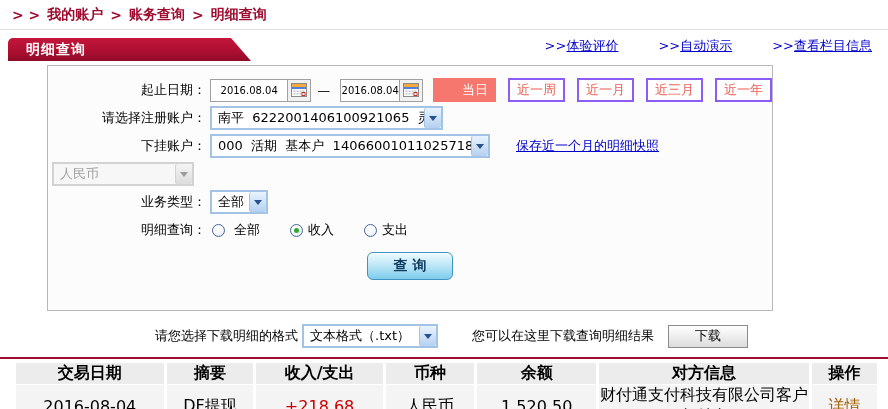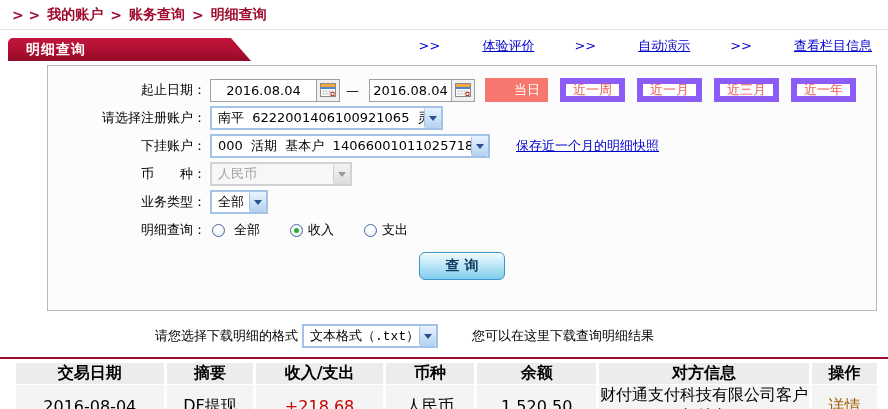--- a/index.html
+++ b/index.html
@@ -15,41 +15,41 @@
   .tab-bar { height:31px; position:relative; display:flex; align-items:flex-end; }
   .tab { height:23px; width:243px; margin-left:8px; padding-left:18px;
     display:flex; align-items:center;
     background:linear-gradient(180deg,#c4163c 0%,#a60e2e 70%,#8e0b26 100%);
     border-top-left-radius:5px;
     clip-path:polygon(0 0, calc(100% - 20px) 0, 100% 100%, 0 100%);
     color:#fff; font-weight:bold; font-size:14px; letter-spacing:1px; }
   .top-links { position:absolute; right:16px; top:7px; display:flex; gap:40px;
     font-size:13px; color:#0000cc; }
   .top-link { cursor:pointer; white-space:nowrap; }
-  .top-link .lbl { text-decoration:underline;margin-left:42px; }
-
-  
-  .panel { margin:4px 0 0 47px; width:830px; height:246px; border:1px solid #b8b8b8;
+  .top-link .lbl { text-decoration:underline; }
+
+  
+  .panel { margin:4px 0 0 47px; width:726px; height:246px; border:1px solid #b8b8b8;
     background:#fcfcfc; padding-top:12px; }
   .form-row { display:flex; align-items:center; height:24px; margin-bottom:4px; font-size:13px; color:#000; }
   .form-label { width:158px; text-align:right; white-space:pre; flex:none; }
 
   
   .date-box { display:flex; height:23px; border:1px solid #a0a0a0; background:#fff; margin-left:4px; }
   .date-box.w1 { width:130px; } .date-box.w2 { width:106px; }
-  .date-text { flex:1; text-align:center; line-height:21px; font-size:13px; }
+  .date-text { flex:1; text-align:center; line-height:21px; font-size:10px; }
   .cal-btn { width:23px; flex:none; border-left:1px solid #a0a0a0; background:#f1f1f1;
     display:flex; align-items:center; justify-content:center; cursor:pointer; }
   .dash { margin:0 6px; }
 
   
   .quick { height:24px; padding:0 7px; display:flex; align-items:center; font-size:13px;
     margin-left:12px; cursor:pointer; white-space:nowrap; }
   .quick.active { background:#f5776d; border:1px solid #f5776d; color:#fff; margin-left:10px;padding-left:28px; }
-  .quick.plain { background:#fff; border:6px solid #8b5cf6; color:#ee5f55; }
+  .quick.plain { background:#fff; border:2px solid #8b5cf6; color:#ee5f55; }
 
   
   .xp-select { display:inline-flex; align-items:center; height:24px; border:2px solid #a2c3e6;
     background:#fff; margin-left:4px; cursor:pointer; }
   .xp-select .val { flex:1; padding:0 6px; font-size:13px; white-space:pre; overflow:hidden; }
   .sel-arrow { width:17px; align-self:stretch; flex:none; border-left:1px solid #a2c3e6;
     background:linear-gradient(180deg,#e9f3fe 0%,#b4d1f0 100%); border-radius:2px;
     display:flex; align-items:center; justify-content:center; }
   .sel-arrow::after { content:''; border:4px solid transparent; border-top:5px solid #27518f; margin-top:5px; }
   .xp-select.disabled { border-color:#d2d2d2; background:#f7f7f7; cursor:default; }
@@ -71,21 +71,21 @@
   .radio-lbl { margin-left:5px; font-size:13px; }
   .radio-opt:nth-child(1) .radio-lbl { margin-left:9px; }
 
   
   .query-btn { width:86px; height:28px; margin:10px auto 0; display:flex; align-items:center; justify-content:center;
     border:1px solid #3e94c4; border-radius:6px; cursor:pointer;
     background:linear-gradient(180deg,#effbff 0%,#bfe7f7 45%,#7ecdec 100%);
     box-shadow:inset 0 1px 0 #ffffff; color:#0d3a5e; font-weight:bold; font-size:14px; }
 
   
-  .dl-row { display:flex; align-items:center; height:26px; margin-top:12px; padding-left:155px; font-size:13px;font-family:Liberation Mono, monospace; }
+  .dl-row { display:flex; align-items:center; height:26px; margin-top:12px; padding-left:155px; font-size:13px; }
   .dl-hint { margin-left:34px; }
   .dl-btn { width:80px; height:23px; margin-left:14px; display:flex; align-items:center; justify-content:center;
     border:1px solid #8c8c8c; background:linear-gradient(180deg,#ffffff,#dcdcdc); cursor:pointer; font-size:13px; }
 
   .red-divider { height:2px; background:#a00d2e; margin-top:8px; }
 
   
   table.results { margin:3px 8px 8px 13px; width:867px; border-collapse:separate; border-spacing:3px 1px; font-size:16px; }
   table.results th { background:#ececec; height:19px; font-weight:bold; text-align:center; }
   table.results td { background:#f4f4f4; height:19px; text-align:center; }
@@ -176,21 +176,20 @@
     <div class="form-row">
       <span class="form-label">下挂账户：</span>
       <div class="xp-select w-sub">
         <span class="val">000  活期  基本户  1406600101102571848</span>
         <span class="sel-arrow"></span>
       </div>
       <span class="snapshot-link">保存近一个月的明细快照</span>
     </div>
 
     <div class="form-row">
-      <span class="form-label">币　　种：</span>
       <div class="xp-select disabled w-cur">
         <span class="val">人民币</span>
         <span class="sel-arrow"></span>
       </div>
     </div>
 
     <div class="form-row">
       <span class="form-label">业务类型：</span>
       <div class="xp-select w-biz">
         <span class="val">全部</span>
@@ -220,20 +219,21 @@
 
   </div>
 
   <div class="dl-row">
     <span>请您选择下载明细的格式</span>
     <div class="xp-select w-fmt">
       <span class="val">文本格式（.txt）</span>
       <span class="sel-arrow"></span>
     </div>
     <span class="dl-hint">您可以在这里下载查询明细结果</span>
+    <div class="dl-btn">下载</div>
   </div>
 
   <div class="red-divider"></div>
 
   <table class="results">
     <thead>
       <tr>
         <th style="width:17.5%">交易日期</th>
         <th style="width:10.3%">摘要</th>
         <th style="width:15%">收入/支出</th>

